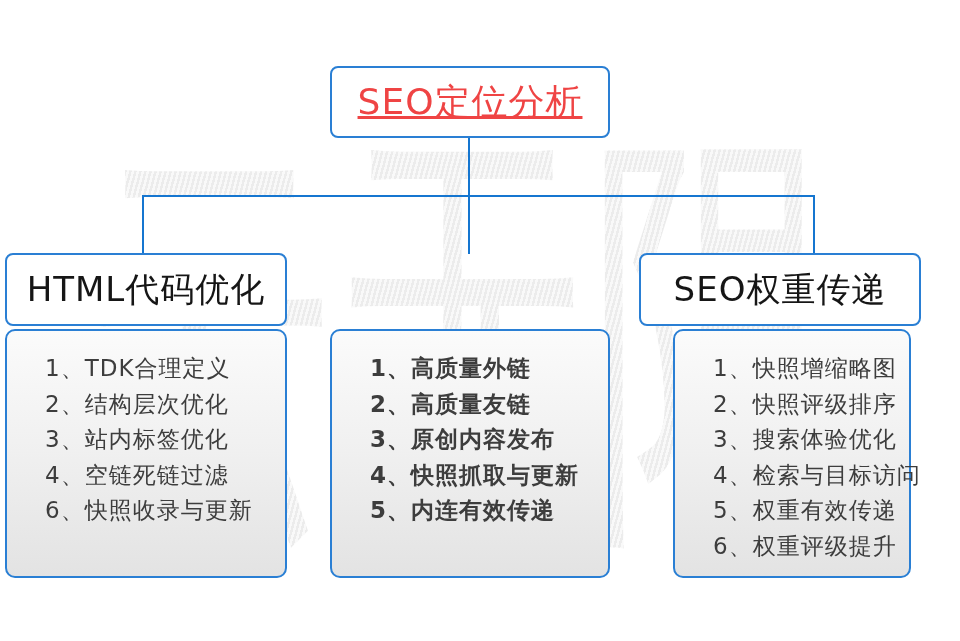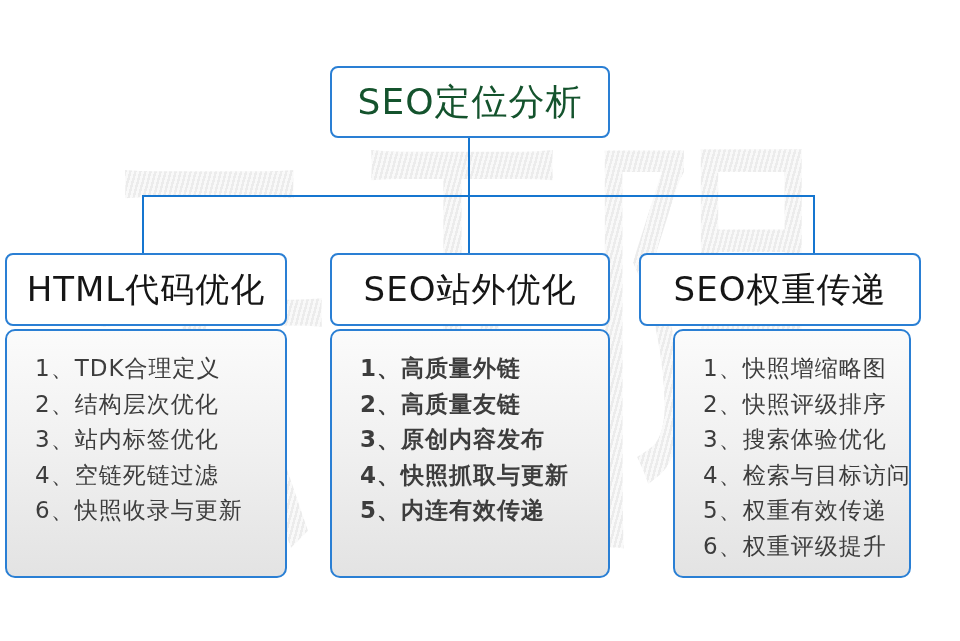--- a/index.html
+++ b/index.html
@@ -32,35 +32,36 @@
   .line.v{width:2px;}
   .line.h{height:2px;}
 
   
   .box{
     position:absolute;z-index:2;box-sizing:border-box;
     border:2px solid #2a7fd4;border-radius:8px;background:#ffffff;
     display:flex;align-items:center;justify-content:center;
   }
   .root{left:330px;top:66px;width:280px;height:72px;}
-  .root span{font-size:36px;color:#14532d;letter-spacing:1px;}
+  .root span{font-size:36px;color:#ef4444;letter-spacing:1px;text-decoration:underline;}
 
   .col-header span{font-size:34px;color:#161616;letter-spacing:1px;}
 
   .panel{
     position:absolute;z-index:2;box-sizing:border-box;
     border:2px solid #2a7fd4;border-radius:10px;
     background:linear-gradient(#fbfbfb,#f1f1f1 45%,#e3e3e3);
   }
   .panel ul{
     list-style:none;margin:0;padding:20px 8px 0 28px;
   }
   .panel li{
     font-size:23px;line-height:35.5px;color:#3d3d3d;letter-spacing:1px;
     white-space:nowrap;
+    margin-left:10px;
   }
 
   
   .c0h{left:5px;  top:253px;width:282px;height:73px;}
   .c1h{left:330px;top:253px;width:280px;height:73px;}
   .c2h{left:639px;top:253px;width:282px;height:73px;}
   .c0p{left:5px;  top:329px;width:282px;height:249px;}
   .c1p{left:330px;top:329px;width:280px;height:249px;font-weight:bold;}
   .c2p{left:673px;top:329px;width:238px;height:249px;}
 </style>
@@ -87,23 +88,20 @@
   <div class="panel c0p">
     <ul>
       <li>1、TDK合理定义</li>
       <li>2、结构层次优化</li>
       <li>3、站内标签优化</li>
       <li>4、空链死链过滤</li>
       <li>6、快照收录与更新</li>
     </ul>
   </div>
 
-  <div class="box col-header c1h">
-    <span>SEO站外优化</span>
-  </div>
   <div class="panel c1p">
     <ul>
       <li>1、高质量外链</li>
       <li>2、高质量友链</li>
       <li>3、原创内容发布</li>
       <li>4、快照抓取与更新</li>
       <li>5、内连有效传递</li>
     </ul>
   </div>
 

